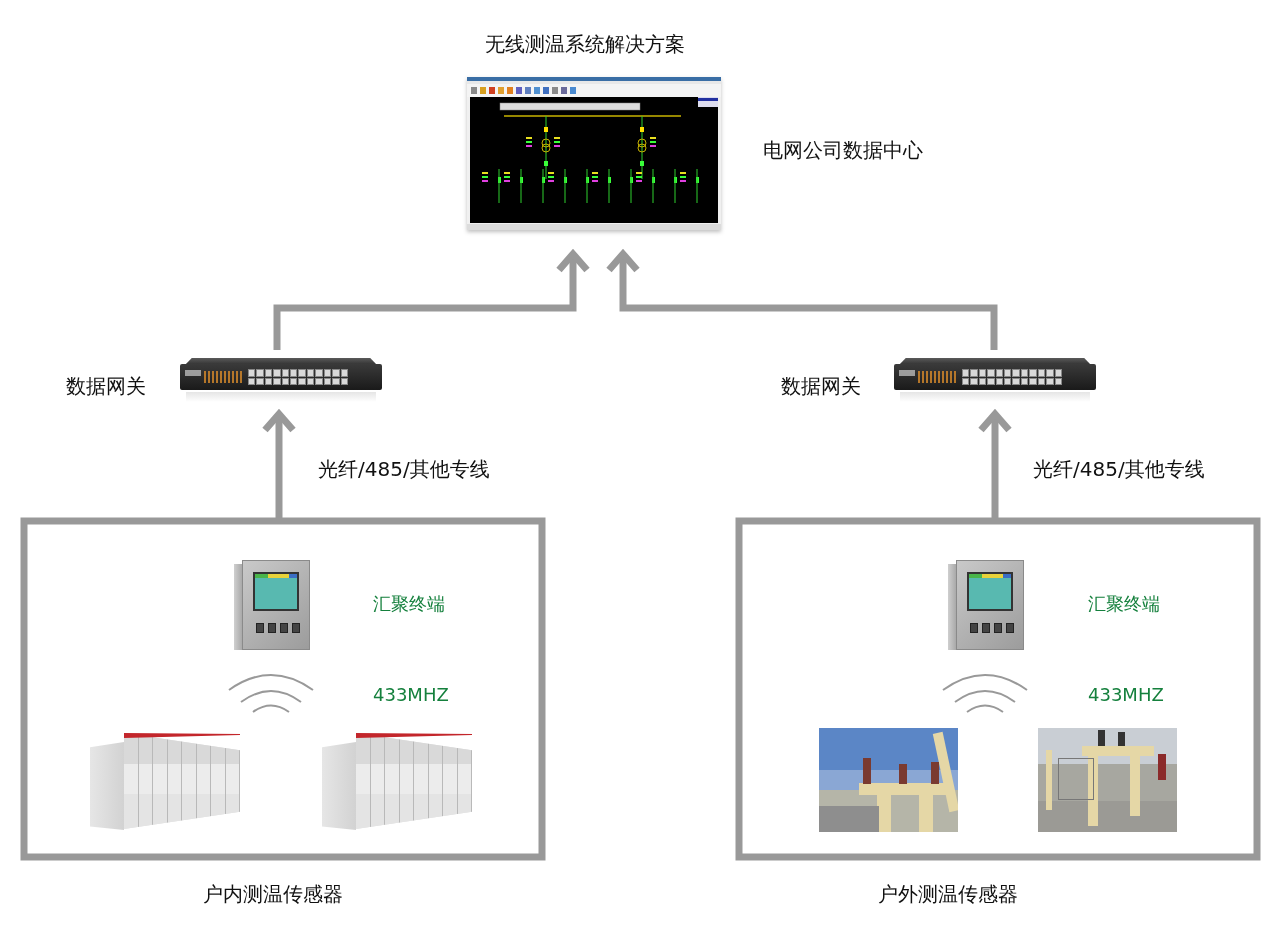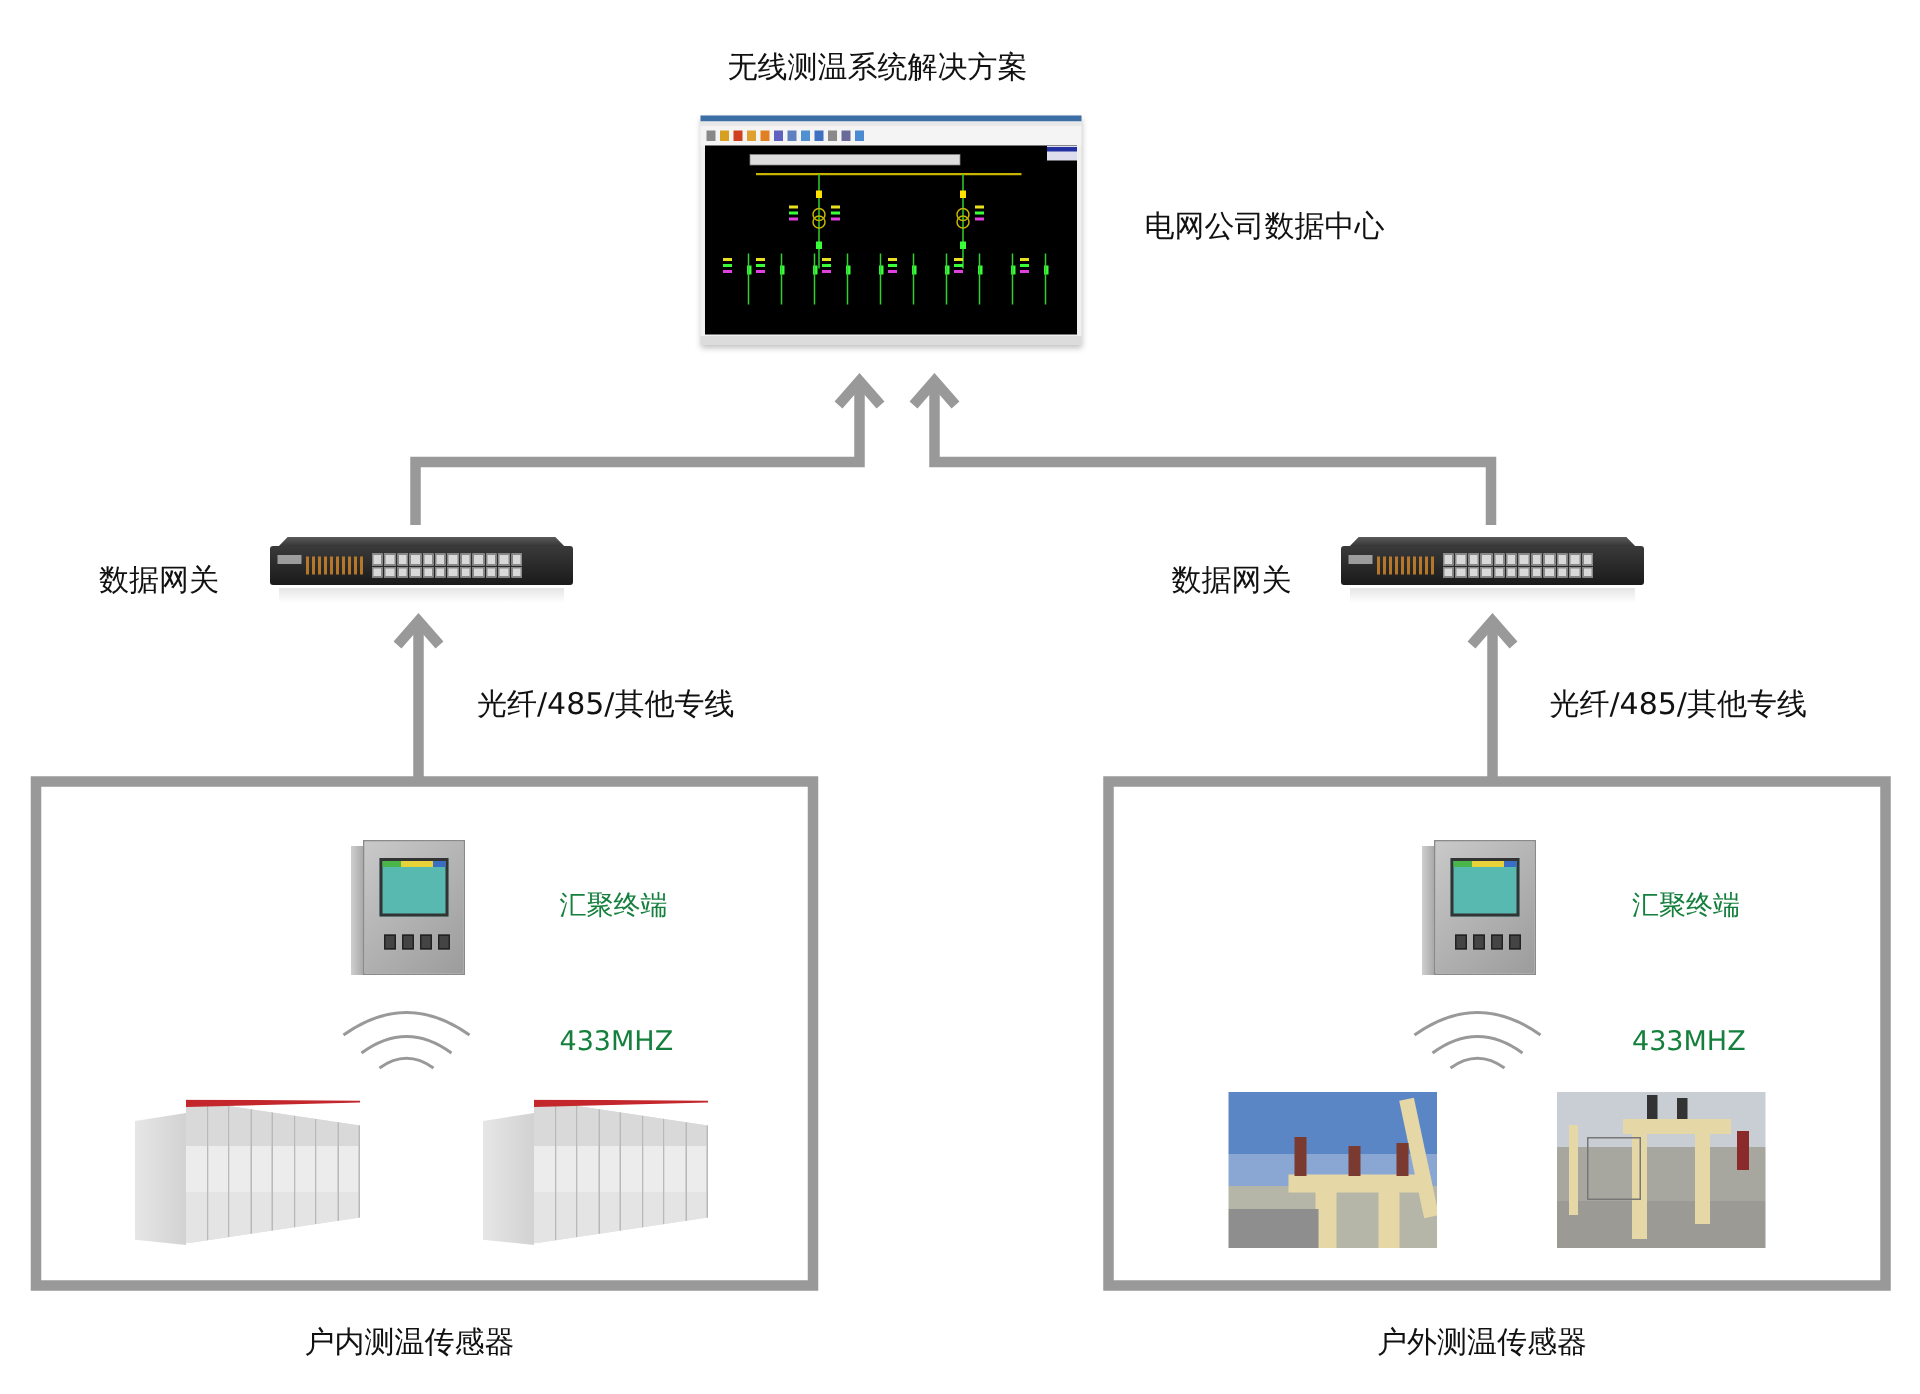--- a/index.html
+++ b/index.html
@@ -356,13 +356,13 @@
   <div class="pillar" style="left:44px;top:18px;width:72px;height:10px;"></div>
   <div class="pillar" style="left:50px;top:24px;width:10px;height:74px;"></div>
   <div class="pillar" style="left:92px;top:24px;width:10px;height:64px;"></div>
   <div class="pillar" style="left:8px;top:22px;width:6px;height:60px;"></div>
   <div class="insul" style="left:60px;top:2px;width:7px;height:16px;background:#333;"></div>
   <div class="insul" style="left:80px;top:4px;width:7px;height:14px;background:#333;"></div>
   <div class="insul" style="left:120px;top:26px;width:8px;height:26px;background:#8b2a2a;"></div>
   <div class="abs" style="left:20px;top:30px;width:34px;height:40px;border:1px solid #777;"></div>
 </div>
 
-<div class="lbl" style="left:918px;top:884px;text-align:center;">户外测温传感器</div>
+<div class="lbl" style="left:878px;top:884px;text-align:center;">户外测温传感器</div>
 
 </body></html>

